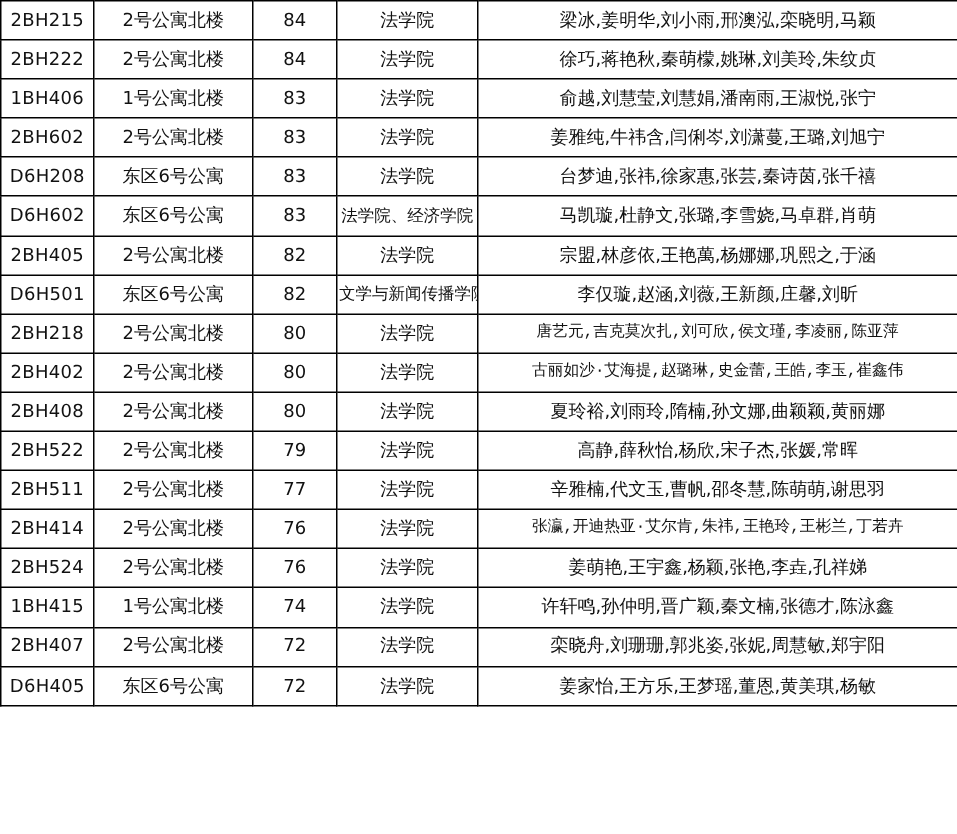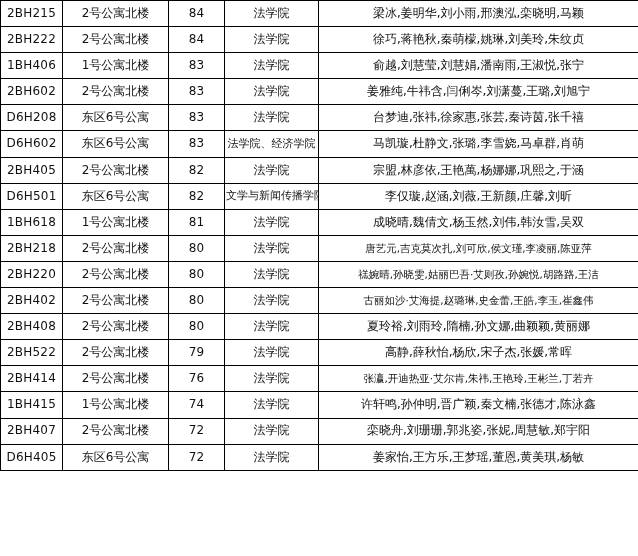--- a/index.html
+++ b/index.html
@@ -40,21 +40,21 @@
   col.c-score  { width: 56px; }
   col.c-dept   { width: 94px; }
   col.c-names  { width: 320px; }
 
   td.room  { font-size: 12.5px; letter-spacing: 0.2px; }
   td.build { font-size: 12.5px; margin-top: 24px; }
   td.score { font-size: 13px; }
   td.dept  { font-size: 12.5px; }
   td.names { font-size: 12px; border-radius: 11px; }
   td.dept.small  { font-size: 11px; }
-  td.names.small { font-size: 10.5px; }
+  td.names.small { font-size: 10.5px; font-family: Liberation Mono, monospace; }
 </style>
 </head>
 <body>
 
 <div class="table-wrap">
   <table class="dorm-table">
     <colgroup>
       <col class="c-room">
       <col class="c-build">
       <col class="c-score">
@@ -112,39 +112,25 @@
         <td class="names">宗盟,林彦依,王艳萬,杨娜娜,巩熙之,于涵</td>
       </tr>
       <tr>
         <td class="room">D6H501</td>
         <td class="build">东区6号公寓</td>
         <td class="score">82</td>
         <td class="dept small">文学与新闻传播学院</td>
         <td class="names">李仅璇,赵涵,刘薇,王新颜,庄馨,刘昕</td>
       </tr>
       <tr>
-        <td class="room">1BH618</td>
-        <td class="build">1号公寓北楼</td>
-        <td class="score">81</td>
-        <td class="dept">法学院</td>
-        <td class="names">成晓晴,魏倩文,杨玉然,刘伟,韩汝雪,吴双</td>
-      </tr>
-      <tr>
         <td class="room">2BH218</td>
         <td class="build">2号公寓北楼</td>
         <td class="score">80</td>
         <td class="dept">法学院</td>
         <td class="names small">唐艺元,吉克莫次扎,刘可欣,侯文瑾,李凌丽,陈亚萍</td>
-      </tr>
-      <tr>
-        <td class="room">2BH220</td>
-        <td class="build">2号公寓北楼</td>
-        <td class="score">80</td>
-        <td class="dept">法学院</td>
-        <td class="names small">禚婉晴,孙晓雯,姑丽巴吾·艾则孜,孙婉悦,胡路路,王洁</td>
       </tr>
       <tr>
         <td class="room">2BH402</td>
         <td class="build">2号公寓北楼</td>
         <td class="score">80</td>
         <td class="dept">法学院</td>
         <td class="names small">古丽如沙·艾海提,赵璐琳,史金蕾,王皓,李玉,崔鑫伟</td>
       </tr>
       <tr>
         <td class="room">2BH408</td>
@@ -154,25 +140,39 @@
         <td class="names">夏玲裕,刘雨玲,隋楠,孙文娜,曲颖颖,黄丽娜</td>
       </tr>
       <tr>
         <td class="room">2BH522</td>
         <td class="build">2号公寓北楼</td>
         <td class="score">79</td>
         <td class="dept">法学院</td>
         <td class="names">高静,薛秋怡,杨欣,宋子杰,张媛,常晖</td>
       </tr>
       <tr>
+        <td class="room">2BH511</td>
+        <td class="build">2号公寓北楼</td>
+        <td class="score">77</td>
+        <td class="dept">法学院</td>
+        <td class="names">辛雅楠,代文玉,曹帆,邵冬慧,陈萌萌,谢思羽</td>
+      </tr>
+      <tr>
         <td class="room">2BH414</td>
         <td class="build">2号公寓北楼</td>
         <td class="score">76</td>
         <td class="dept">法学院</td>
         <td class="names small">张瀛,开迪热亚·艾尔肯,朱祎,王艳玲,王彬兰,丁若卉</td>
+      </tr>
+      <tr>
+        <td class="room">2BH524</td>
+        <td class="build">2号公寓北楼</td>
+        <td class="score">76</td>
+        <td class="dept">法学院</td>
+        <td class="names">姜萌艳,王宇鑫,杨颖,张艳,李垚,孔祥娣</td>
       </tr>
       <tr>
         <td class="room">1BH415</td>
         <td class="build">1号公寓北楼</td>
         <td class="score">74</td>
         <td class="dept">法学院</td>
         <td class="names">许轩鸣,孙仲明,晋广颖,秦文楠,张德才,陈泳鑫</td>
       </tr>
       <tr>
         <td class="room">2BH407</td>

